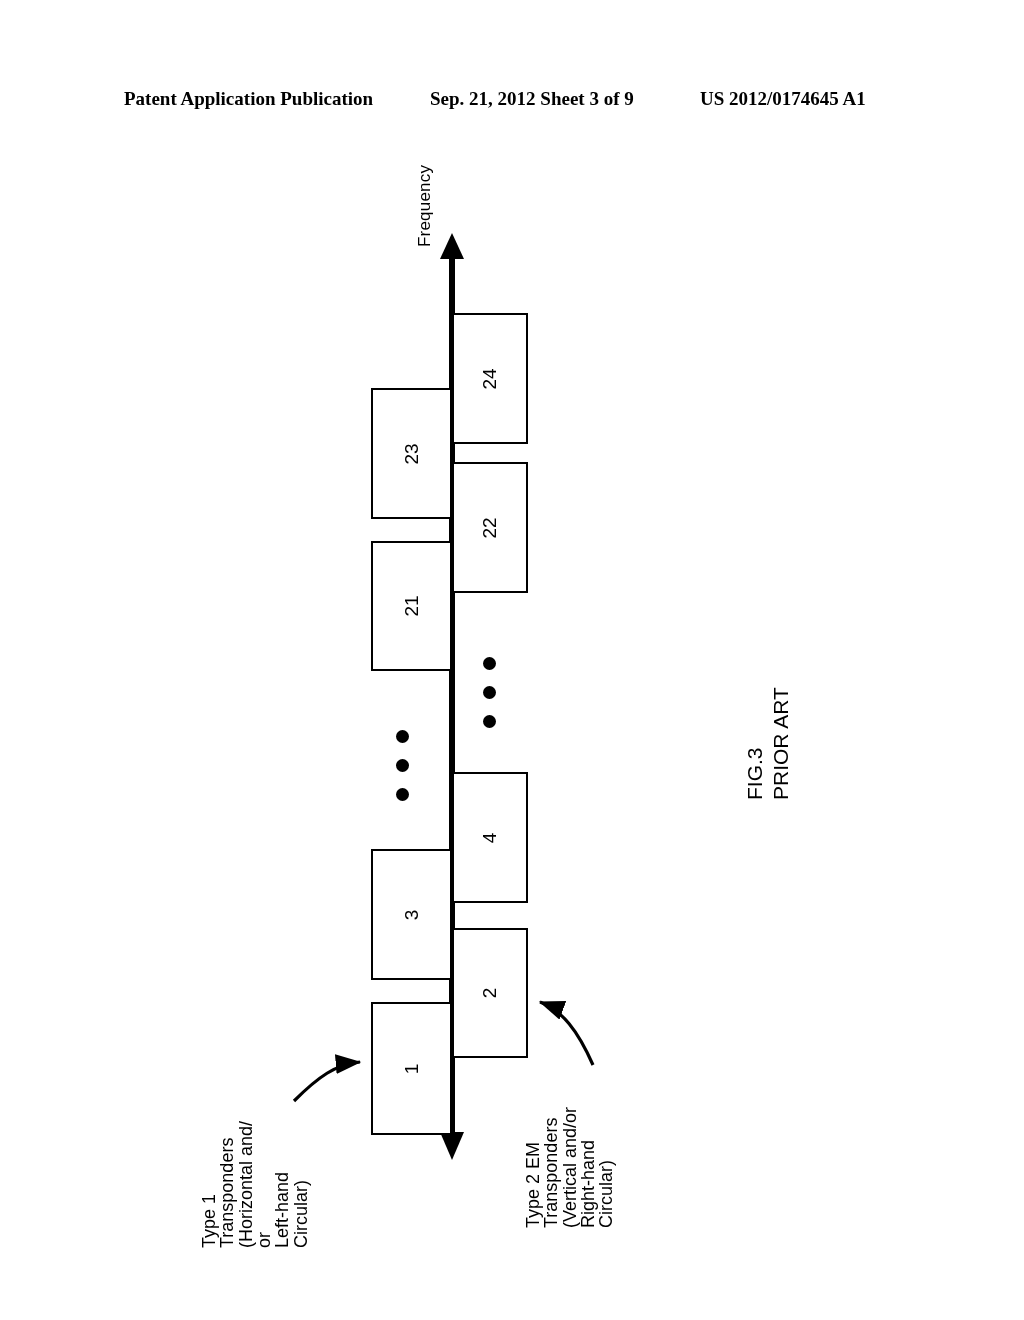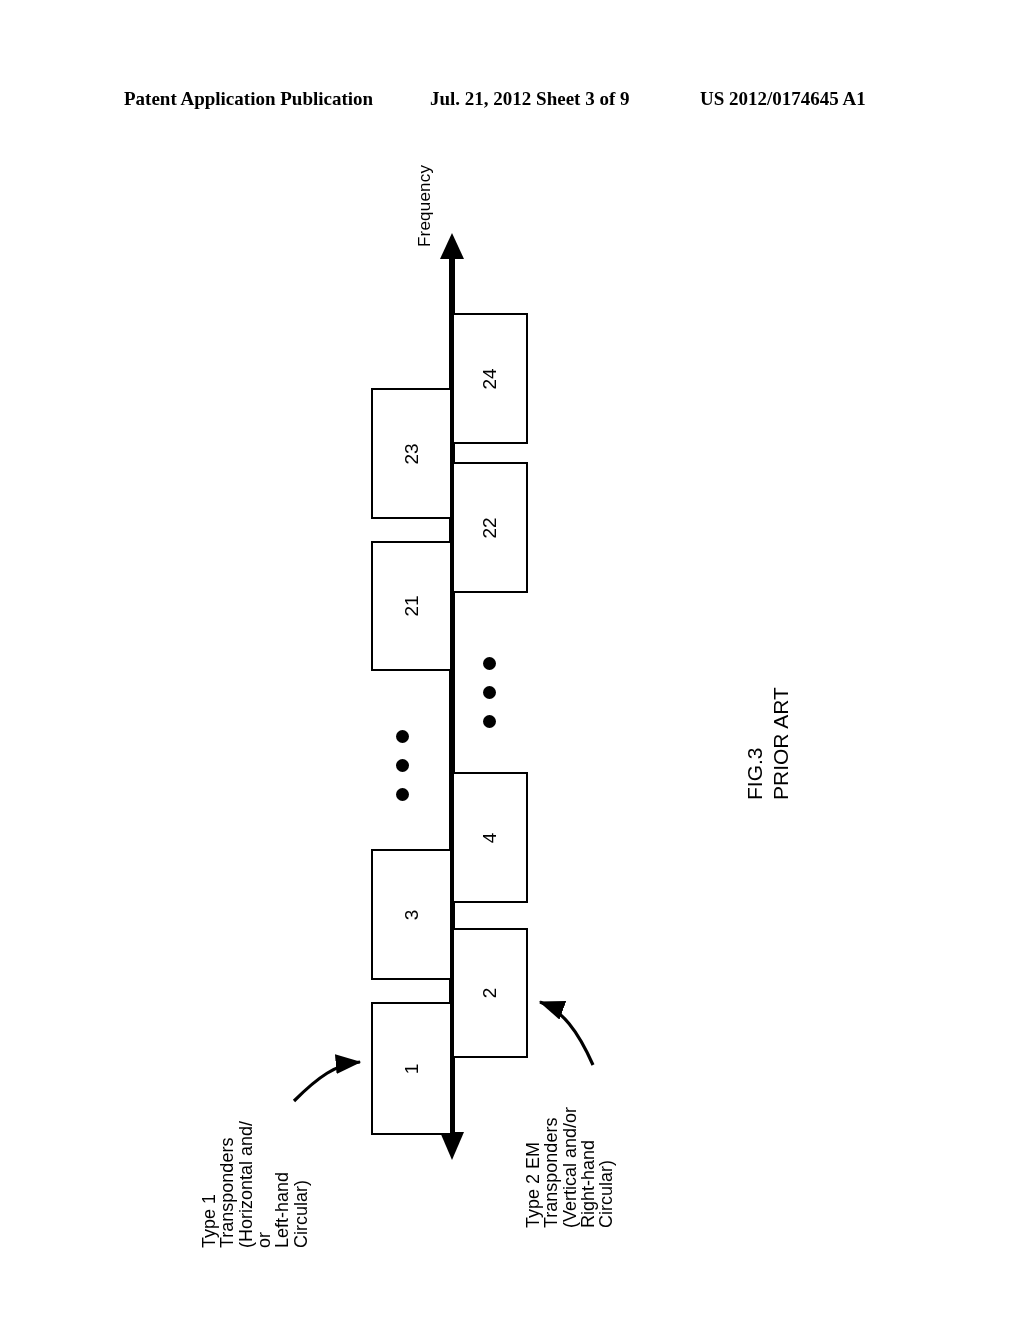--- a/index.html
+++ b/index.html
@@ -176,21 +176,21 @@
     color: #000;
     line-height: 1.25;
   }
   #fig-caption .cap-line { display: block; }
 </style>
 </head>
 <body>
 
 <div id="page-header">
   <span class="hdr-cell" id="hdr-pub">Patent Application Publication</span>
-  <span class="hdr-cell" id="hdr-date">Jul. 21, 2012  Sheet 3 of 9</span>
+  <span class="hdr-cell" id="hdr-date">Sep. 21, 2012  Sheet 3 of 9</span>
   <span class="hdr-cell" id="hdr-num">US 2012/0174645 A1</span>
 </div>
 
 <div id="figure">
 
   <div id="axis-line"></div>
   <div id="axis-arrow-up"></div>
   <div id="axis-arrow-down"></div>
   <div id="axis-label">Frequency</div>
 

